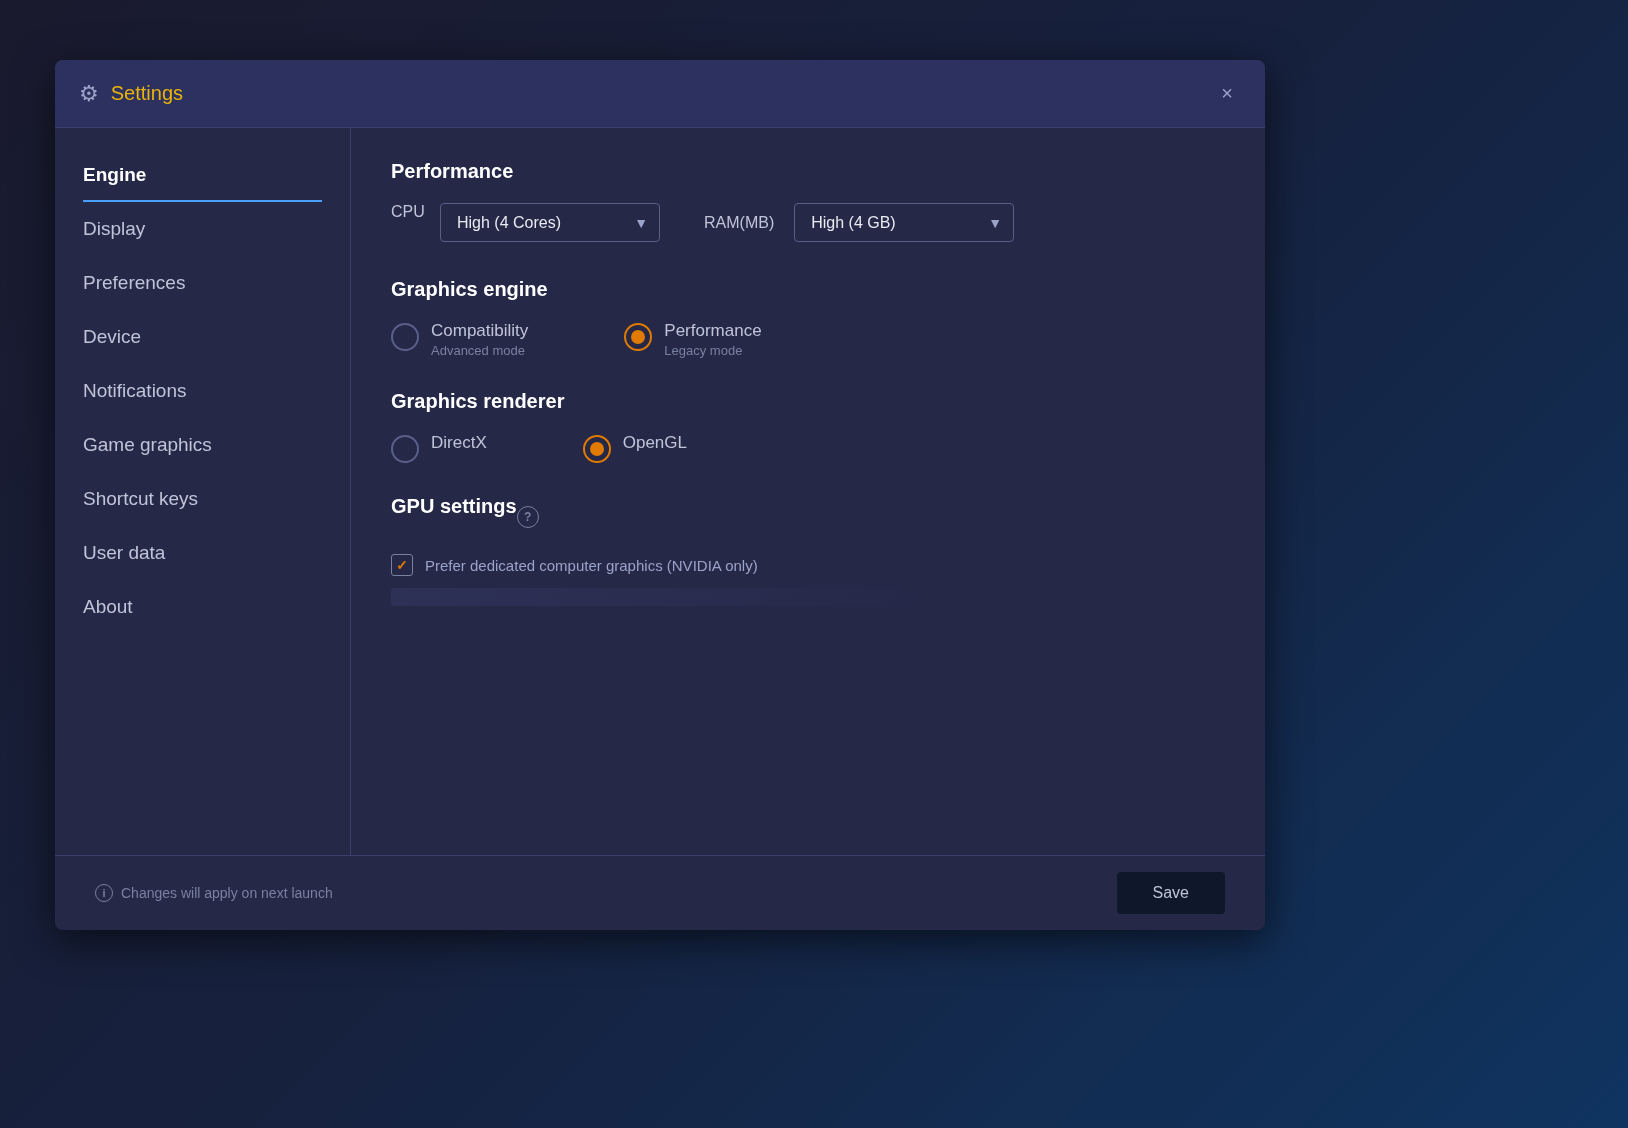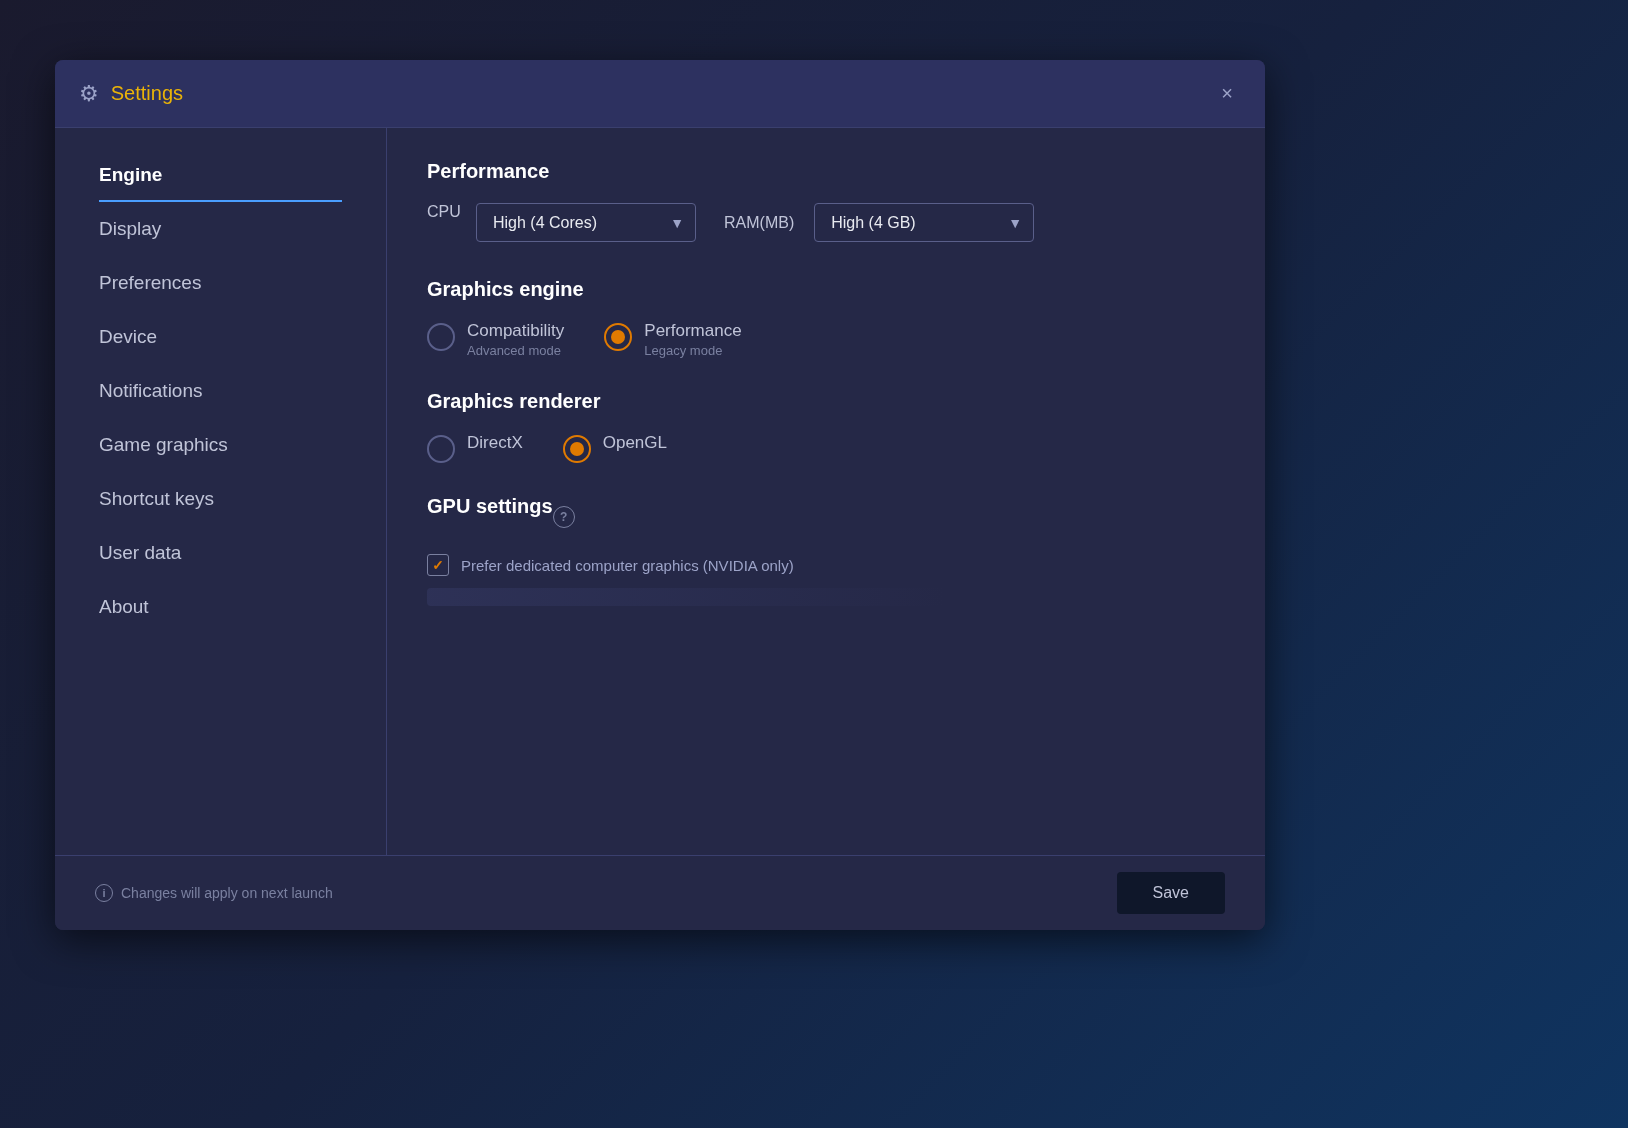--- a/index.html
+++ b/index.html
@@ -61,23 +61,23 @@
       padding: 4px 8px;
       border-radius: 4px;
       transition: color 0.2s;
     }
     .dialog-body {
       display: flex;
       flex: 1;
       overflow: hidden;
     }
     .sidebar {
-      width: 332px;
+      width: 296px;
       background: #252847;
-      padding: 20px 16px;
+      padding: 20px 0;
       flex-shrink: 0;
       border-right: 1px solid #3a3f6e;
     }
     .sidebar-item {
       padding: 16px 28px;
       color: #c0c4d8;
       font-size: 19px;
       cursor: pointer;
       transition: color 0.2s;
     }
@@ -138,28 +138,28 @@
       top: 50%;
       transform: translateY(-50%);
       color: #9ca3c8;
       pointer-events: none;
       font-size: 14px;
     }
     .ram-group {
       display: flex;
       align-items: center;
       gap: 20px;
-      margin-left: 24px;
+      margin-left: 40px;
     }
     .graphics-section {
       margin-bottom: 32px;
     }
     .radio-group {
       display: flex;
-      gap: 40px;
+      gap: 96px;
       margin-top: 8px;
       align-items: flex-end;
     }
     .radio-item {
       display: flex;
       align-items: flex-start;
       gap: 12px;
       cursor: pointer;
     }
     .radio-circle {

